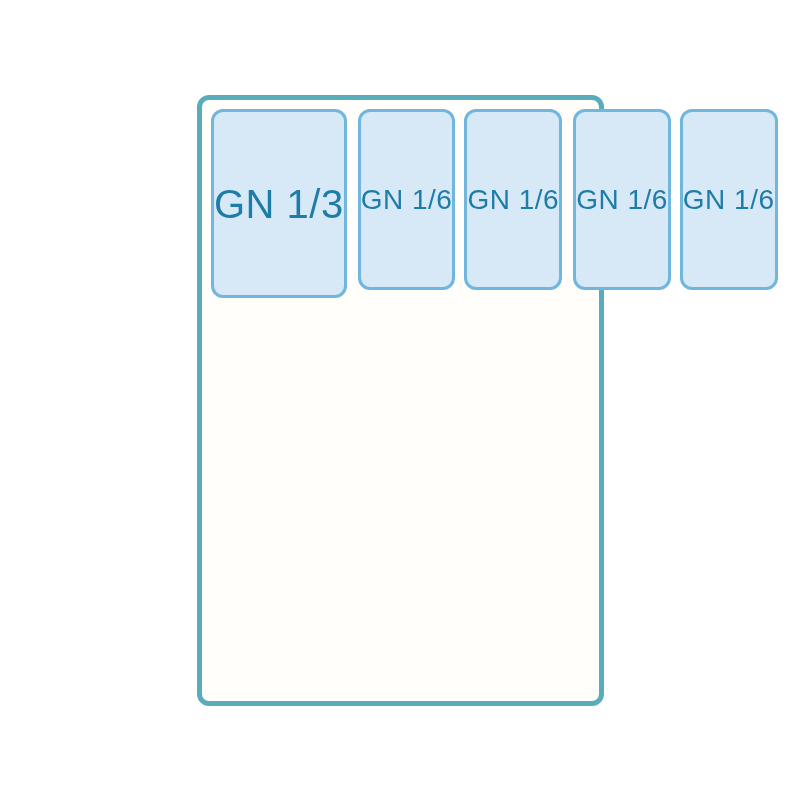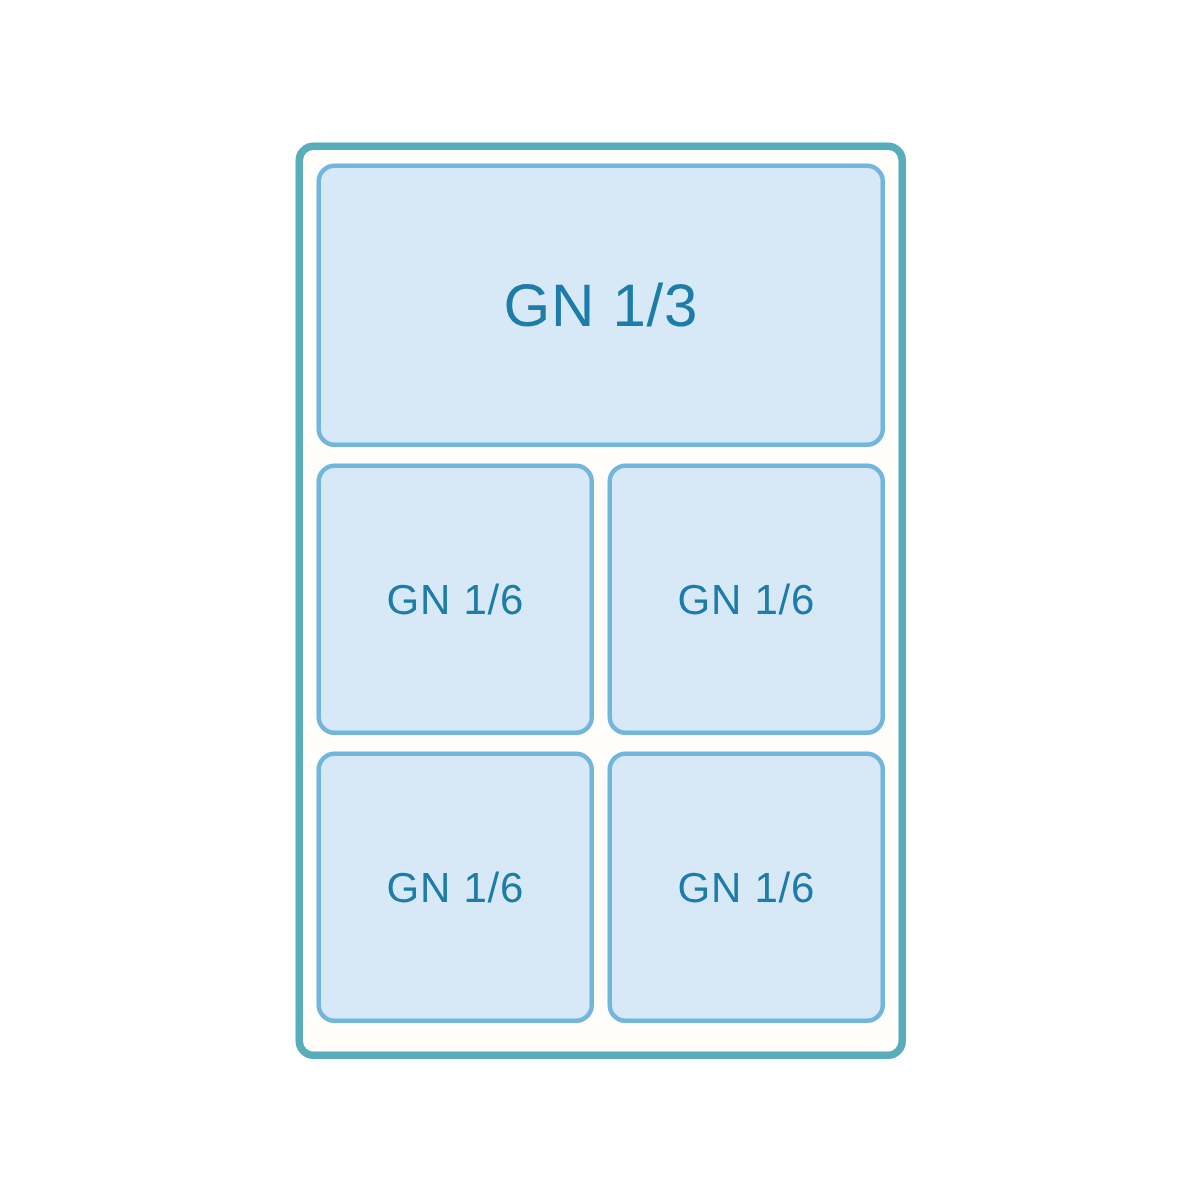--- a/index.html
+++ b/index.html
@@ -36,21 +36,21 @@
   }
 
   
   #grid {
     position: absolute;
     left: 9px;
     top: 9px;
     width: 379px;
     height: 583px;
     display: flex;
-    flex-direction: column;
+    flex-direction: row;
     gap: 11px;
   }
 
   .row {
     display: flex;
     flex-direction: row;
     gap: 9px;
     width: 100%;
   }
 

